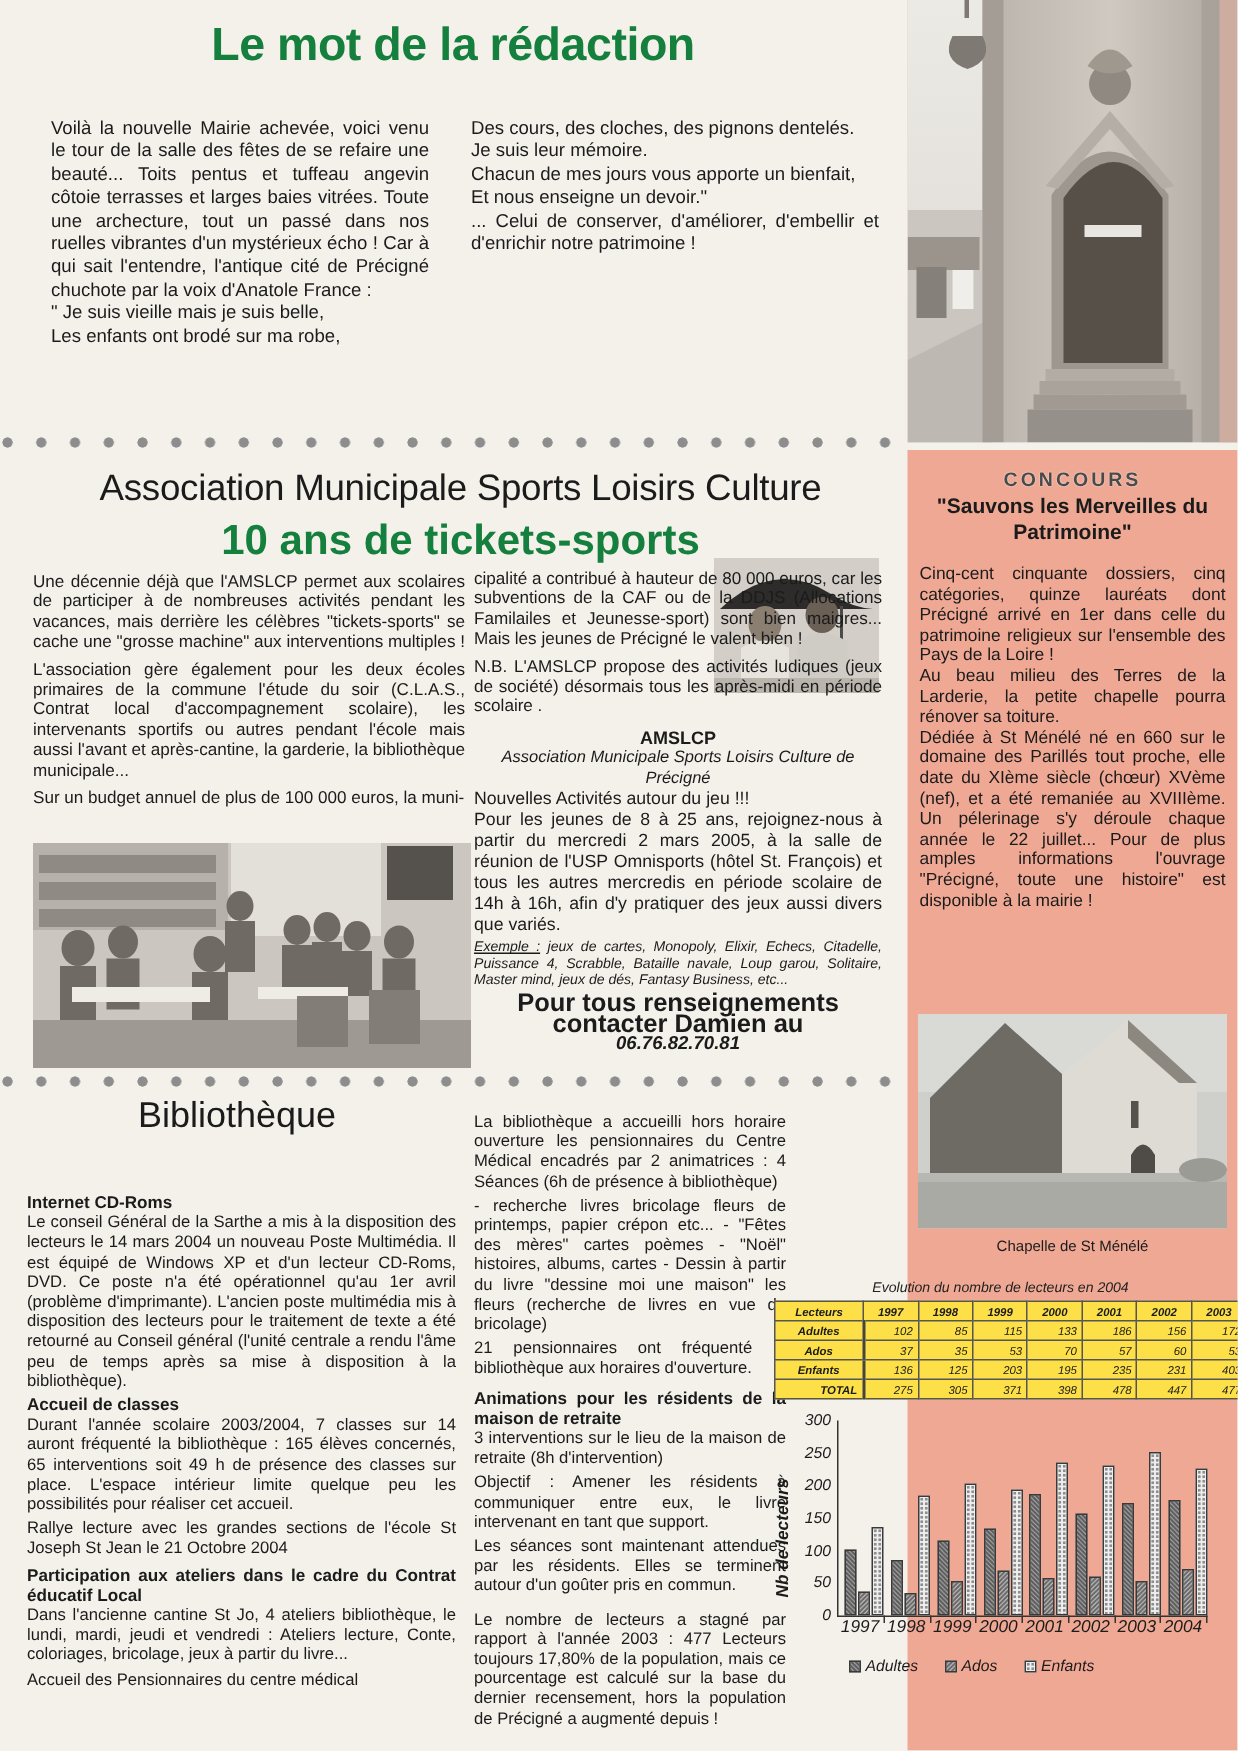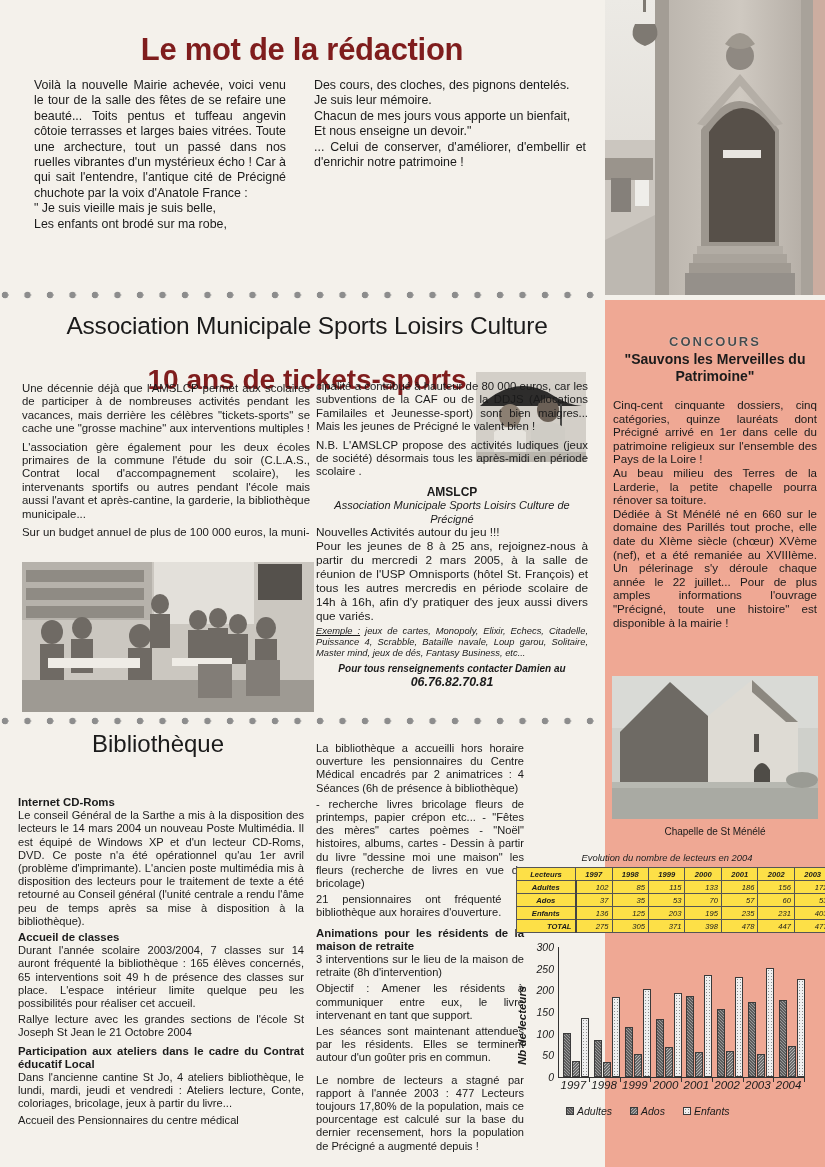--- a/index.html
+++ b/index.html
@@ -7,21 +7,21 @@
     width:825px;height:1167px;
     background:#f2efe9;
     font-family:"Liberation Sans", sans-serif;
     color:#1b1b1b;
     position:relative;
     overflow:hidden;
   }
   .page{position:absolute;inset:0;background:#f4f1eb;}
 
   
-  .orange{color:#7f1d1d;margin-top:20px;}
+  .orange{color:#15803d;}
   .bold{font-weight:bold;}
   .just{text-align:justify;}
   .ctr{text-align:center;}
 
   .dotrow{
     position:absolute;left:0;width:825px;height:10px;
     background-image:radial-gradient(circle at 5px 5px, #8d8d8d 3.2px, rgba(0,0,0,0) 3.6px);
     background-size:22.5px 10px;background-repeat:repeat-x;
   }
 
@@ -61,21 +61,21 @@
     font-size:28px;font-weight:bold;}
   #ams-c1{position:absolute;left:22px;top:382px;width:288px;font-size:11.4px;line-height:13.4px;}
   #ams-c2{position:absolute;left:316px;top:380px;width:272px;font-size:11.4px;line-height:13.4px;}
   #ams-c1 p,#ams-c2 p{margin:0 0 5px 0;}
   .lead{font-weight:normal;}
 
   
   #pink-col{
     position:absolute;left:605px;top:300px;width:220px;height:867px;background:#efa894;
   }
-  #pink-inner{position:absolute;left:613px;top:312px;width:204px;margin-top:22px;}
+  #pink-inner{position:absolute;left:613px;top:312px;width:204px;}
   #concours-kicker{text-align:center;font-size:13px;font-weight:bold;letter-spacing:2px;
     color:#4a4a4a;text-shadow:0 0 1px #fff;}
   #concours-title{text-align:center;font-size:14px;font-weight:bold;line-height:17px;margin-top:2px;}
   #concours-body{margin-top:13px;font-size:11.6px;line-height:13.6px;text-align:justify;}
   #concours-body p{margin:0;}
   #chapel-caption{position:absolute;left:612px;top:826px;width:206px;text-align:center;font-size:10px;}
 
   
   #bib-title{position:absolute;left:8px;top:730px;width:300px;text-align:center;font-size:24px;}
   #bib-sub{position:absolute;left:8px;top:762px;width:300px;text-align:center;font-size:27px;font-weight:bold;}
@@ -208,21 +208,21 @@
     <p>cipalité a contribué à hauteur de 80 000 euros, car les subventions de la CAF ou de la DDJS (Allocations Familailes et Jeunesse-sport) sont bien maigres... Mais les jeunes de Précigné le valent bien !</p>
     <p>N.B. L'AMSLCP propose des activités ludiques (jeux de société) désormais tous les après-midi en période scolaire .</p>
     <div class="ctr bold" style="margin-top:7px;font-size:12px;">AMSLCP</div>
     <div class="ctr" style="font-style:italic;font-size:11px;">Association Municipale Sports Loisirs Culture de Précigné</div>
     <div style="font-size:11.8px;">Nouvelles Activités autour du jeu !!!</div>
     <div class="just" style="font-size:11.8px;line-height:14px;">Pour les jeunes de 8 à 25 ans, rejoignez-nous à partir du mercredi 2 mars 2005, à la salle de réunion de l'USP Omnisports (hôtel St. François) et tous les autres mercredis en période scolaire de 14h à 16h, afin d'y pratiquer des jeux aussi divers que variés.</div>
     <div class="just" style="font-size:9.4px;line-height:11px;font-style:italic;margin-top:2px;">
       <span style="text-decoration:underline;">Exemple :</span>
       <span>jeux de cartes, Monopoly, Elixir, Echecs, Citadelle, Puissance 4, Scrabble, Bataille navale, Loup garou, Solitaire, Master mind, jeux de dés, Fantasy Business, etc...</span>
     </div>
-    <div class="ctr bold" style="font-style:italic;font-size:10px;margin-top:4px;">Pour tous renseignements contacter Damien au</div>
+    <div class="ctr bold" style="font-size:17px;margin-top:4px;">Pour tous renseignements contacter Damien au</div>
     <div class="ctr bold" style="font-style:italic;font-size:12.4px;">06.76.82.70.81</div>
   </div>
 
   <div id="photo-class">
     <svg class="ph-tex" viewBox="0 0 292 150" preserveAspectRatio="none">
       <rect width="292" height="150" fill="#cbc7c0"></rect>
       <rect x="0" y="0" width="130" height="58" fill="#b6b2ab"></rect>
       <rect x="4" y="8" width="118" height="12" fill="#8f8b84"></rect>
       <rect x="4" y="26" width="118" height="12" fill="#8f8b84"></rect>
       <rect x="4" y="44" width="118" height="12" fill="#8f8b84"></rect>

